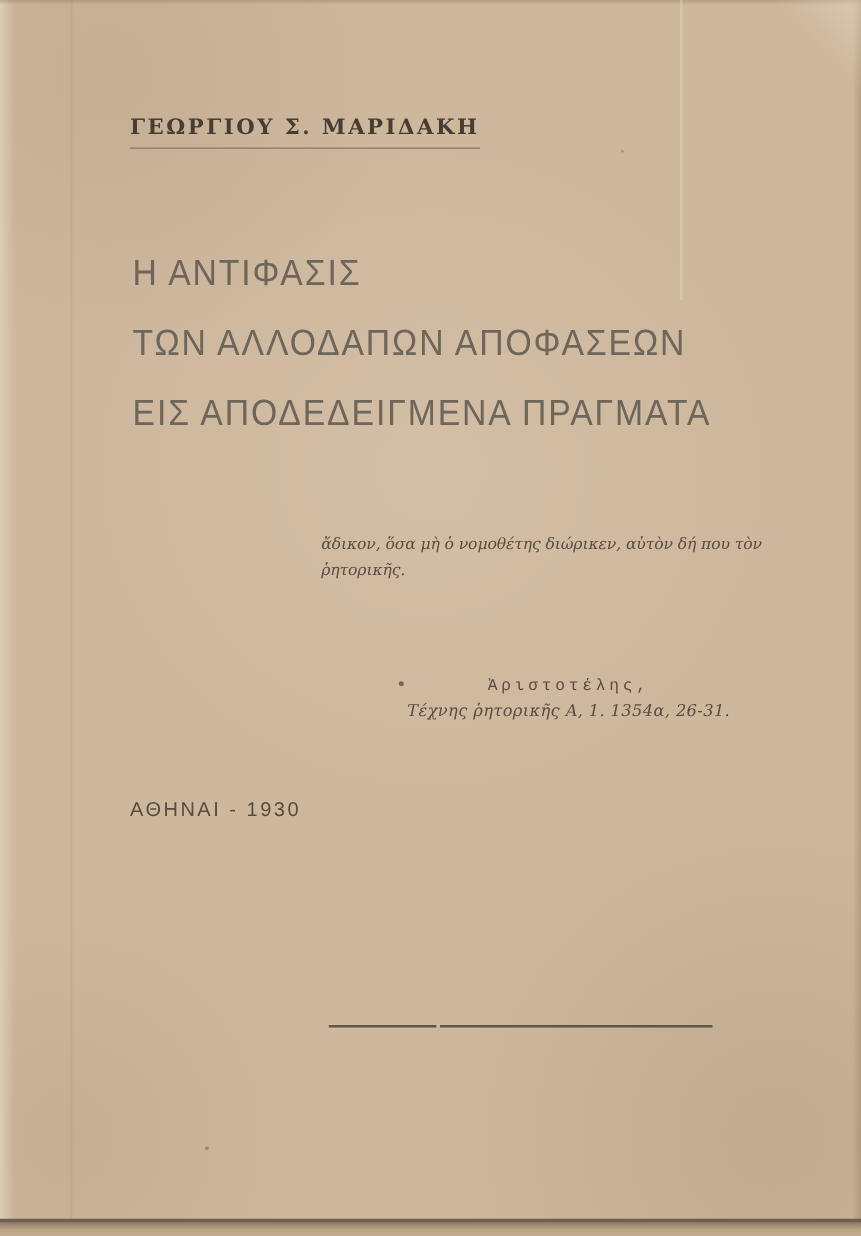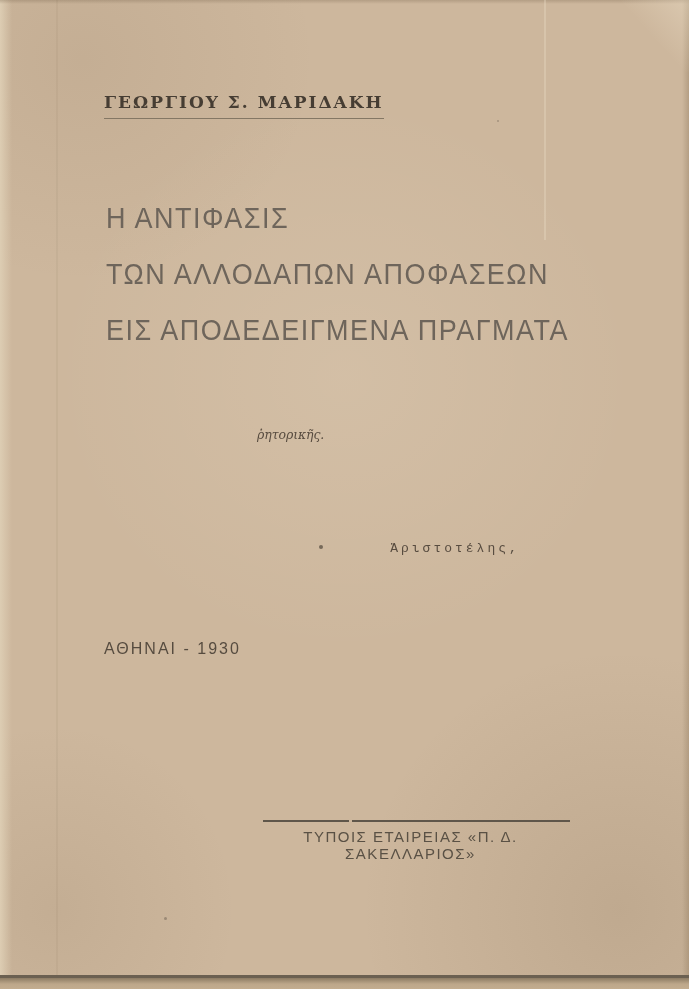--- a/index.html
+++ b/index.html
@@ -83,23 +83,24 @@
 
   <div class="author">ΓΕΩΡΓΙΟΥ Σ. ΜΑΡΙΔΑΚΗ</div>
 
   <div class="title">
     <div>Η ΑΝΤΙΦΑΣΙΣ</div>
     <div>ΤΩΝ ΑΛΛΟΔΑΠΩΝ ΑΠΟΦΑΣΕΩΝ</div>
     <div>ΕΙΣ ΑΠΟΔΕΔΕΙΓΜΕΝΑ ΠΡΑΓΜΑΤΑ</div>
   </div>
 
   <div class="epigraph">
+    <div>ἄδικον, ὅσα μὴ ὁ νομοθέτης διώρικεν, αὐτὸν δή που τὸν</div>
     <div>ῥητορικῆς.</div>
   </div>
 
   <div class="attribution">Ἀριστοτέλης,</div>
+  <div class="source">Τέχνης ῥητορικῆς Α, 1. 1354α, 26-31.</div>
 
   <div class="place-year">ΑΘΗΝΑΙ - 1930</div>
 
   <div class="imprint-rule rule-1"></div>
   <div class="imprint-rule rule-2"></div>
-  <div class="imprint">ΤΥΠΟΙΣ ΕΤΑΙΡΕΙΑΣ «Π. Δ. ΣΑΚΕΛΛΑΡΙΟΣ»</div>
 </div>
 
 </body></html>

